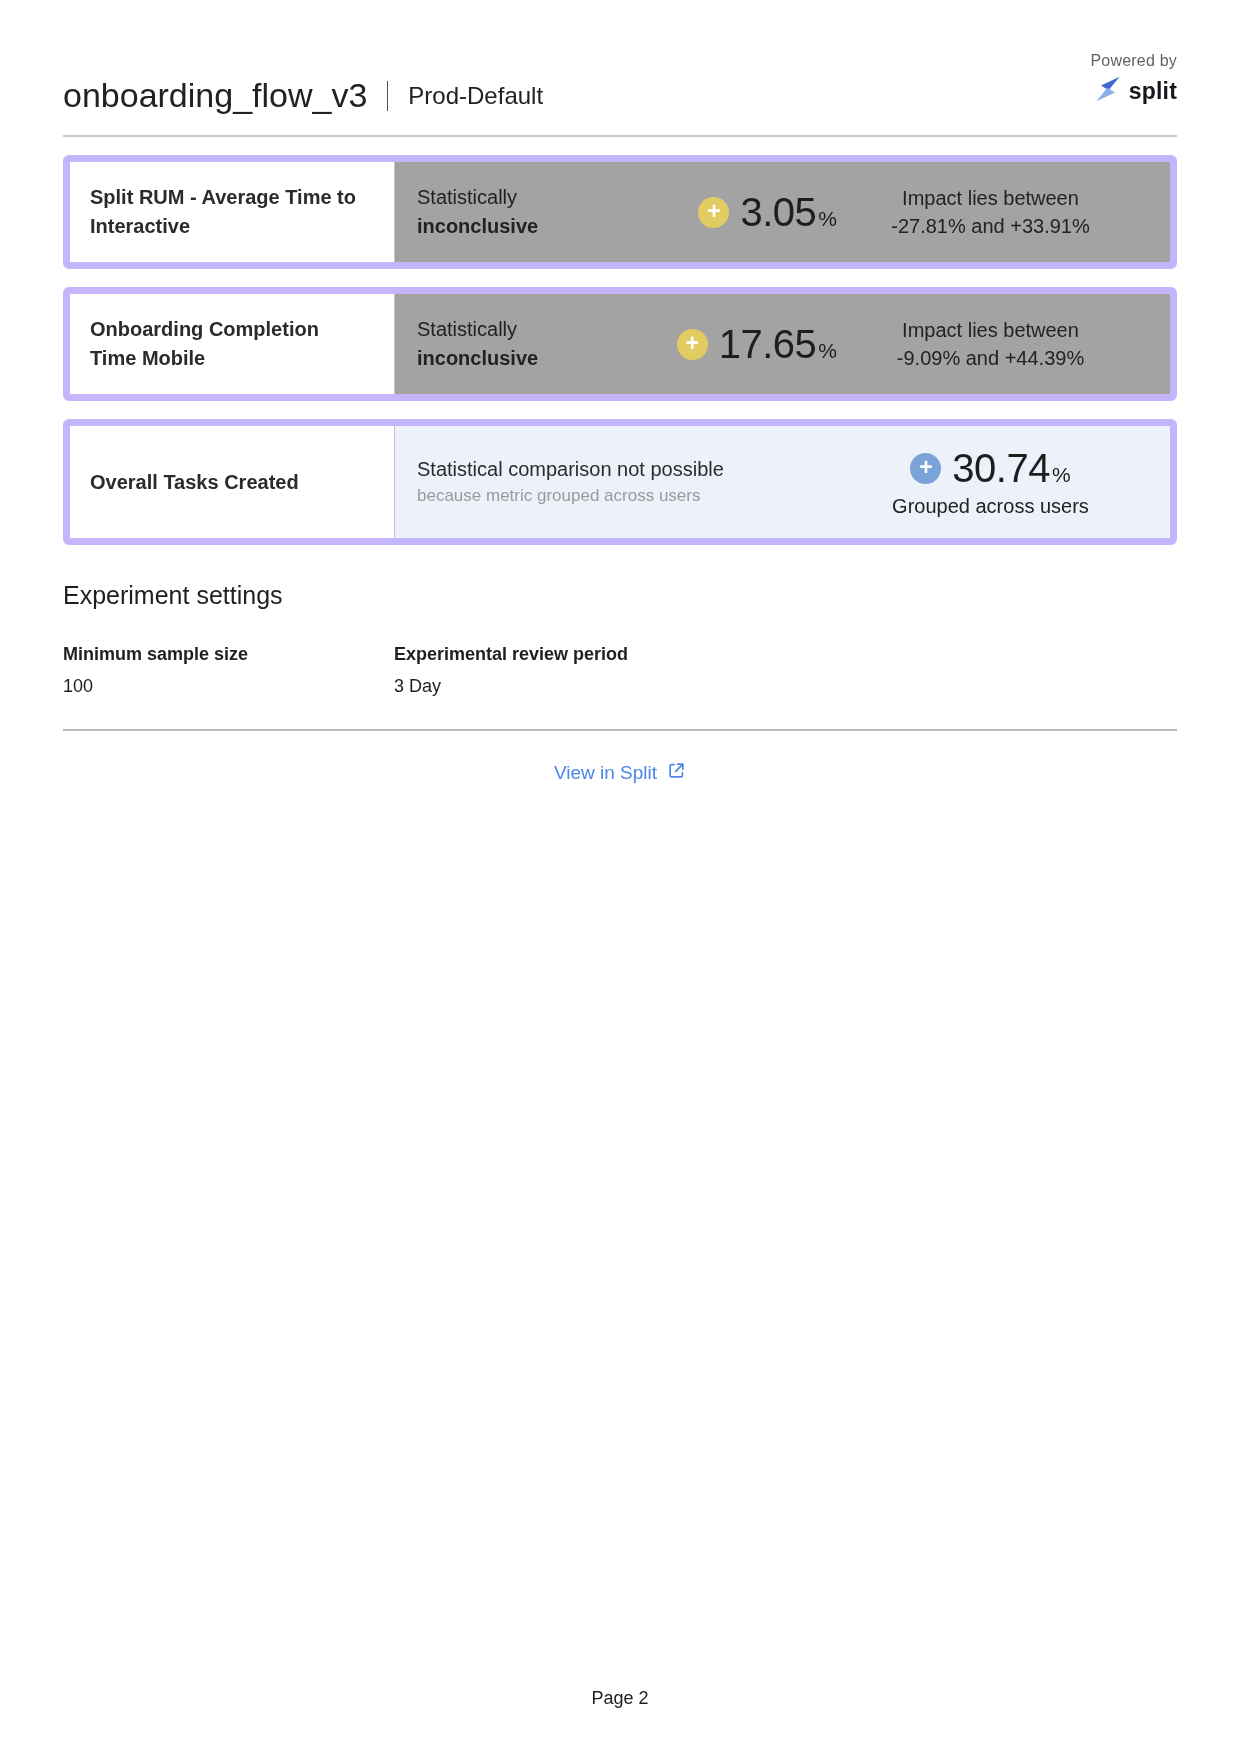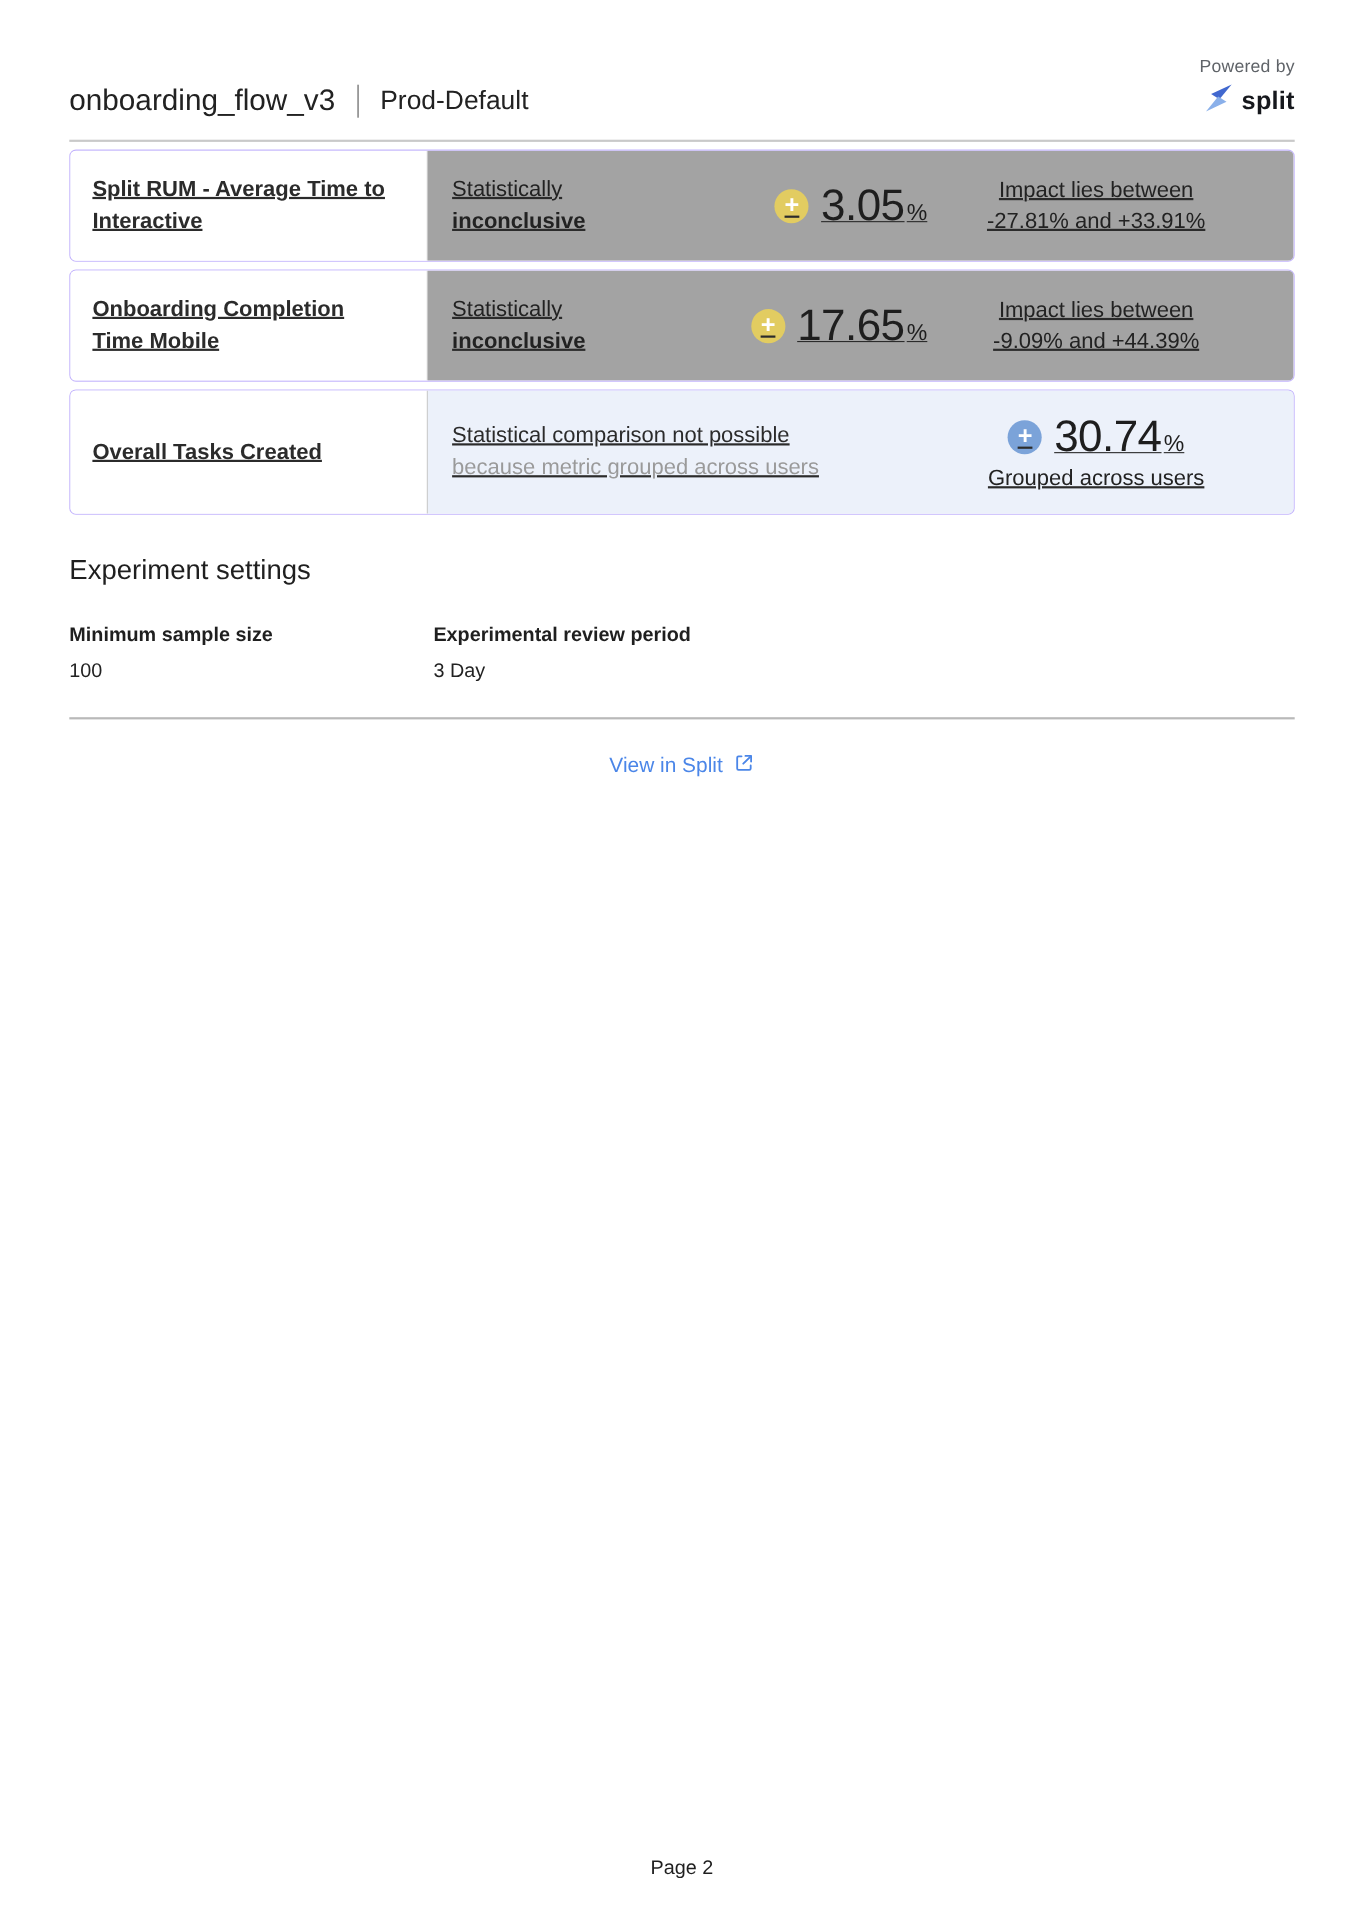--- a/index.html
+++ b/index.html
@@ -48,42 +48,41 @@
     padding-top: 76px;
     padding-bottom: 20px;
     border-bottom: 2px solid #c9c9c9;
   }
   .title-row {
     display: flex;
     align-items: center;
     gap: 20px;
   }
   .exp-name {
-    font-size: 27px;
+    font-size: 34px;
     color: #222;
   }
   .title-sep {
     width: 0;
     height: 30px;
     border-left: 1.5px solid #555;
   }
   .env-name {
     font-size: 24px;
     color: #222;
   }
 
   
   .card {
     display: flex;
-    margin-top: 7px;
-    border: 1px solid #c4b5fd;
+    margin-top: 18px;
+    border: 7px solid #c4b5fd;
     border-radius: 6px;
     overflow: hidden;
     background: #fff;
-    text-decoration: underline;
   }
   .card-name {
     flex: 0 0 325px;
     display: flex;
     align-items: center;
     padding: 18px 34px 18px 20px;
     border-right: 1px solid #c6c6c6;
     font-size: 20px;
     font-weight: 700;
     line-height: 1.45;
@@ -152,21 +151,21 @@
   }
 
   
   .nostat-block {
     flex: 1;
     font-size: 20px;
     line-height: 1.45;
   }
   .nostat-sub {
     color: #9a9a9a;
-    font-size: 20px;
+    font-size: 17px;
   }
   .grouped-block {
     width: 315px;
     display: flex;
     flex-direction: column;
     align-items: center;
     gap: 4px;
     padding-right: 8px;
   }
   .grouped-row {

